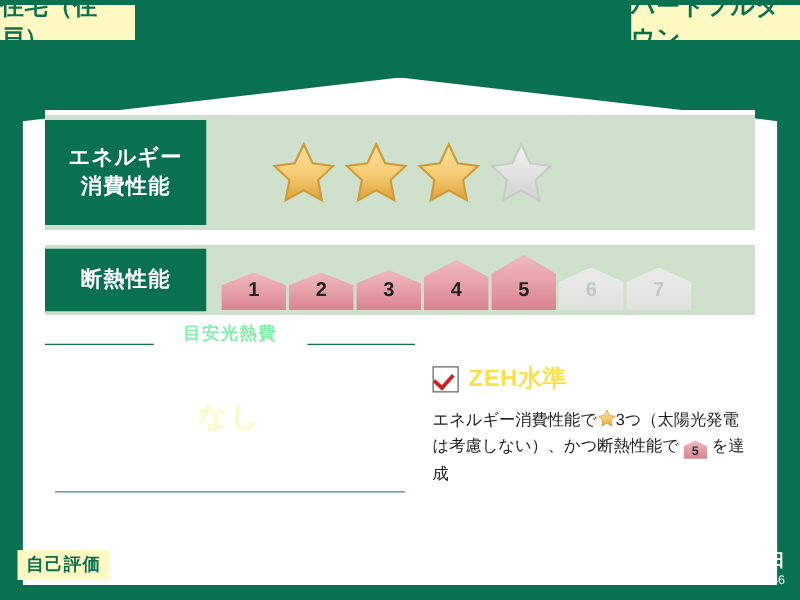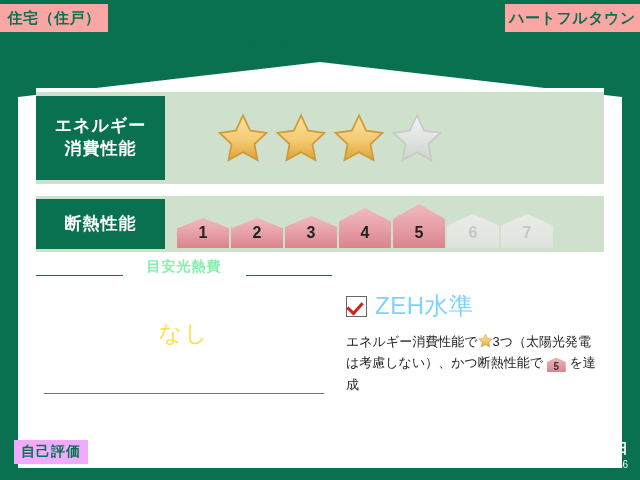--- a/index.html
+++ b/index.html
@@ -11,24 +11,24 @@
   }
   #label-root{
     position:relative;
     width:640px;height:480px;
     background:#0a7150;
   }
 
   
   .badge-top{
     position:absolute;
-    background:#fca5a5;
+    background:#fef9c3;
     color:#0a7150;
     font-weight:bold;
-    font-size:15px;
+    font-size:19px;
     letter-spacing:0.5px;
     display:flex;align-items:center;justify-content:center;
   }
   #badge-dwelling{ left:0;   top:4px;  width:108px; height:28px; }
   #badge-renew   { right:0;  top:4px;  width:135px; height:28px; }
 
   
   #title-block{
     position:absolute; left:0; right:0; top:36px;
     text-align:center; color:#0a7150;
@@ -108,60 +108,60 @@
   #lower{ position:absolute; left:36px; top:258px; width:568px; height:198px; }
 
   #cost-col{ position:absolute; left:0; top:0; width:296px; }
   #cost-head{
     display:flex; align-items:flex-end; gap:24px;
     color:#86efac; font-weight:bold; font-size:14px;
     letter-spacing:1px;
   }
   #cost-head .rule{ flex:1; height:1px; background:#0a7150; }
   #cost-value{
-    text-align:center; color:#fde047;
-    font-size:23px; font-weight:normal;
+    text-align:center; color:#fef9c3;
+    font-size:23px; font-weight:bold;
     margin-top:42px; letter-spacing:2px;
   }
   #cost-rule-bottom{
     position:absolute; left:8px; top:135px; width:280px;
     height:1px; background:#3f8f72;
   }
 
   #zeh-col{ position:absolute; left:310px; top:32px; width:258px; }
   #zeh-head{ display:flex; align-items:center; gap:8px; }
   #zeh-check{
     width:19px;height:19px; flex:none;
     border:1.5px solid #666; background:#fff;
     position:relative;
   }
   #zeh-check:after{
     content:""; position:absolute;
     left:3px; top:2px; width:7px; height:12px;
     border:solid #cc2222; border-width:0 3px 3px 0;
     transform:rotate(42deg);
   }
-  #zeh-title{ color:#7dd3fc; font-weight:normal; font-size:24px; letter-spacing:0.5px; }
+  #zeh-title{ color:#fde047; font-weight:bold; font-size:19px; letter-spacing:0.5px; }
   #zeh-desc{
     margin-top:9px; font-size:13px; line-height:1.65; color:#222;
   }
   .inline-star{ width:15px;height:15px;vertical-align:-2px; }
   .inline-house{
     display:inline-block; width:19px; height:15px;
     background:linear-gradient(180deg,#f0b9bd 0%,#d9848f 100%);
     clip-path:polygon(0% 30%, 50% 0%, 100% 30%, 100% 100%, 0% 100%);
     color:#333; font-size:10px; font-weight:bold;
     text-align:center; line-height:19px; vertical-align:-3px;
   }
 
   
   #footer{ position:absolute; left:0; right:0; bottom:0; height:480px; }
   #self-eval-badge{
     position:absolute; left:14px; top:440px;
-    background:#f0abfc; color:#0a7150;
+    background:#fef9c3; color:#0a7150;
     font-weight:bold; font-size:14px;
     padding:3px 7px; letter-spacing:1px;
   }
   #property-name{
     position:absolute; left:96px; top:444px;
     color:#ffffff; font-size:13.5px; letter-spacing:0.2px;
   }
   #eval-date{
     position:absolute; right:12px; top:440px;
     color:#ffffff; font-size:14px; font-weight:bold; text-align:right;margin-left:16px;

